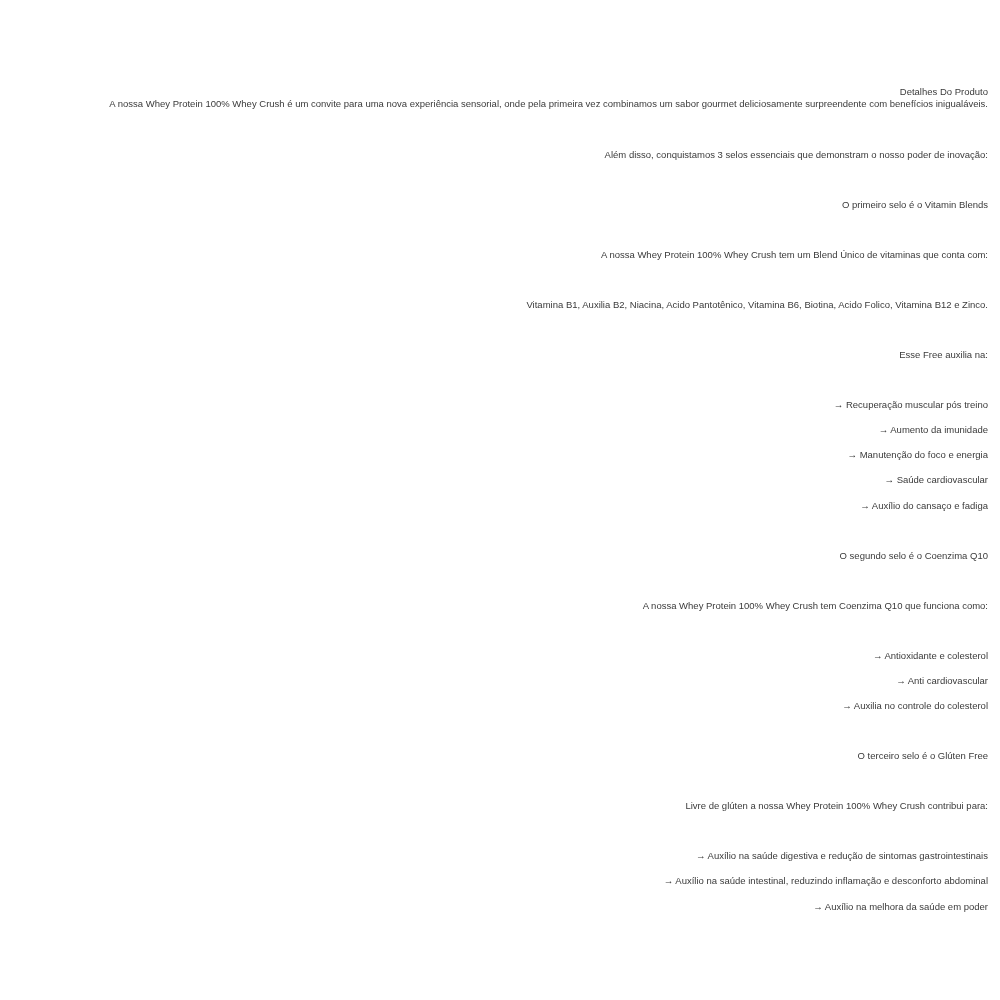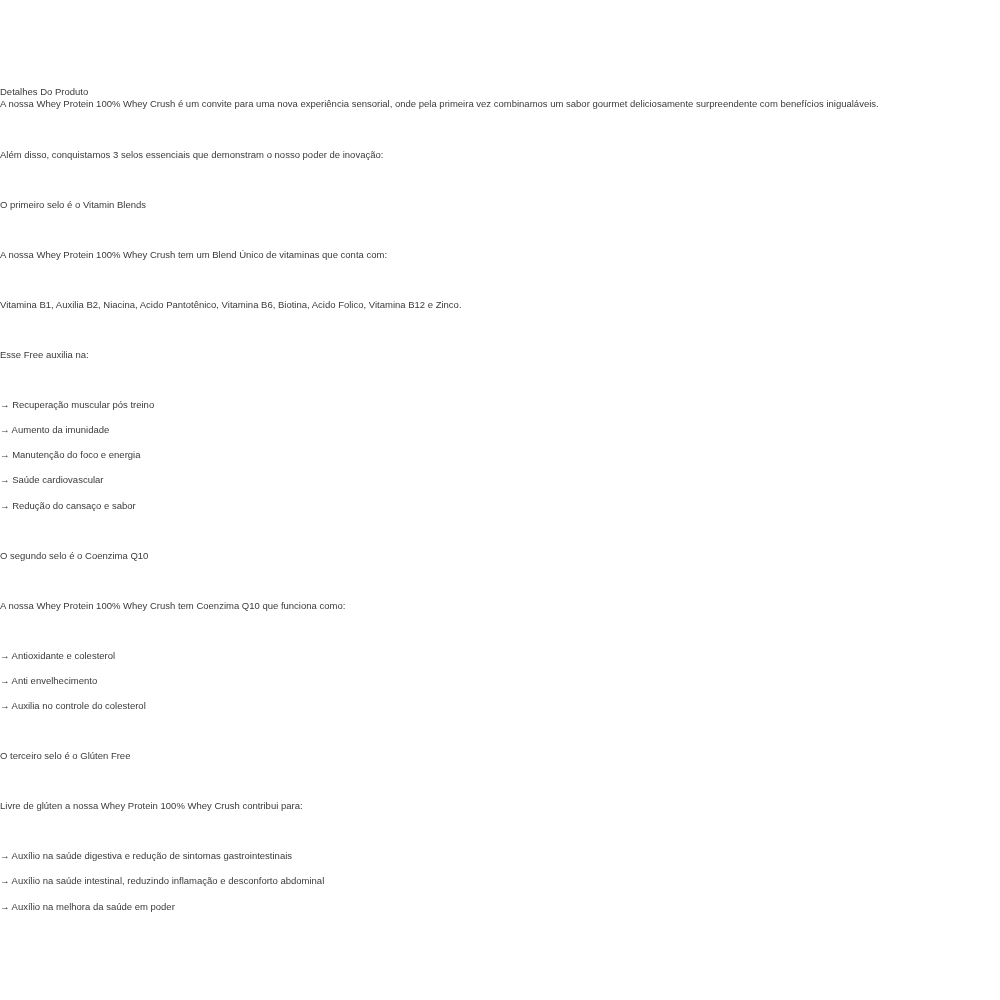--- a/index.html
+++ b/index.html
@@ -13,21 +13,21 @@
       position: relative;
       overflow: hidden;
       font-family: "Liberation Sans", "DejaVu Sans", sans-serif;
       color: #3a3a3a;
       font-size: 9.5px;
     }
     .line {
       position: absolute;
       left: 0;
       width: 988px;
-      text-align: left;
+      text-align: right;
       white-space: nowrap;
       line-height: 12px;
     }
   </style>
 </head>
 <body>
 
 <div>
   <div class="line" style="top:86px">Detalhes Do Produto</div>
   <div class="line" style="top:98px">A nossa Whey Protein 100% Whey Crush é um convite para uma nova experiência sensorial, onde pela primeira vez combinamos um sabor gourmet deliciosamente surpreendente com benefícios inigualáveis.</div>
@@ -36,28 +36,28 @@
 
   <div>
     <div class="line" style="top:199px">O primeiro selo é o Vitamin Blends</div>
     <div class="line" style="top:249px">A nossa Whey Protein 100% Whey Crush tem um Blend Único de vitaminas que conta com:</div>
     <div class="line" style="top:299px">Vitamina B1, Auxilia B2, Niacina, Acido Pantotênico, Vitamina B6, Biotina, Acido Folico, Vitamina B12 e Zinco.</div>
     <div class="line" style="top:349px">Esse Free auxilia na:</div>
     <div class="line" style="top:399px">→ Recuperação muscular pós treino</div>
     <div class="line" style="top:424px">→ Aumento da imunidade</div>
     <div class="line" style="top:449px">→ Manutenção do foco e energia</div>
     <div class="line" style="top:474px">→ Saúde cardiovascular</div>
-    <div class="line" style="top:500px">→ Redução do cansaço e sabor</div>
+    <div class="line" style="top:500px">→ Auxílio do cansaço e fadiga</div>
   </div>
 
   <div>
     <div class="line" style="top:550px">O segundo selo é o Coenzima Q10</div>
     <div class="line" style="top:600px">A nossa Whey Protein 100% Whey Crush tem Coenzima Q10 que funciona como:</div>
     <div class="line" style="top:650px">→ Antioxidante e colesterol</div>
-    <div class="line" style="top:675px">→ Anti envelhecimento</div>
+    <div class="line" style="top:675px">→ Anti cardiovascular</div>
     <div class="line" style="top:700px">→ Auxilia no controle do colesterol</div>
   </div>
 
   <div>
     <div class="line" style="top:750px">O terceiro selo é o Glúten Free</div>
     <div class="line" style="top:800px">Livre de glúten a nossa Whey Protein 100% Whey Crush contribui para:</div>
     <div class="line" style="top:850px">→ Auxílio na saúde digestiva e redução de sintomas gastrointestinais</div>
     <div class="line" style="top:875px">→ Auxílio na saúde intestinal, reduzindo inflamação e desconforto abdominal</div>
     <div class="line" style="top:901px">→ Auxílio na melhora da saúde em poder</div>
   </div>

